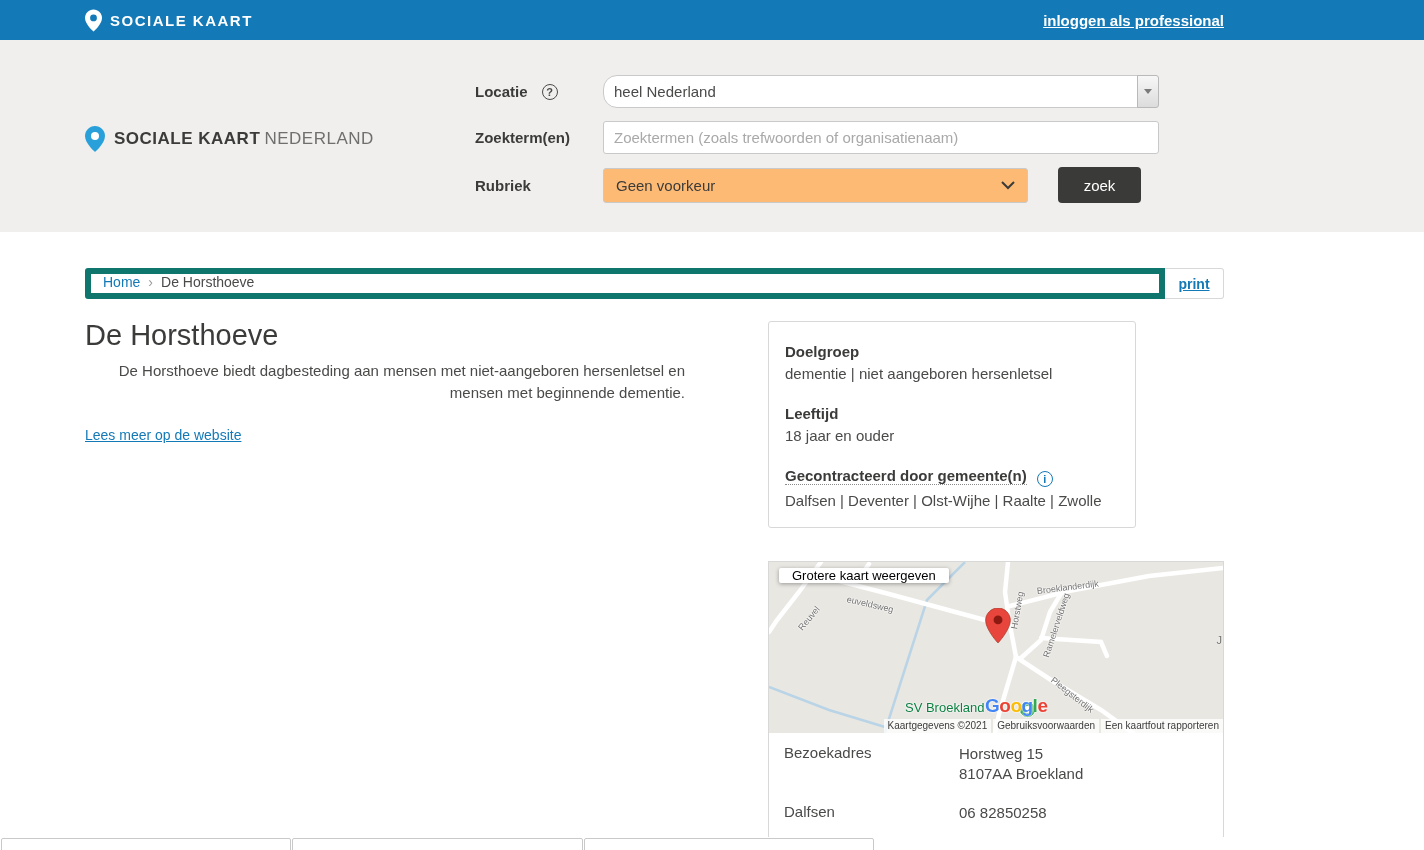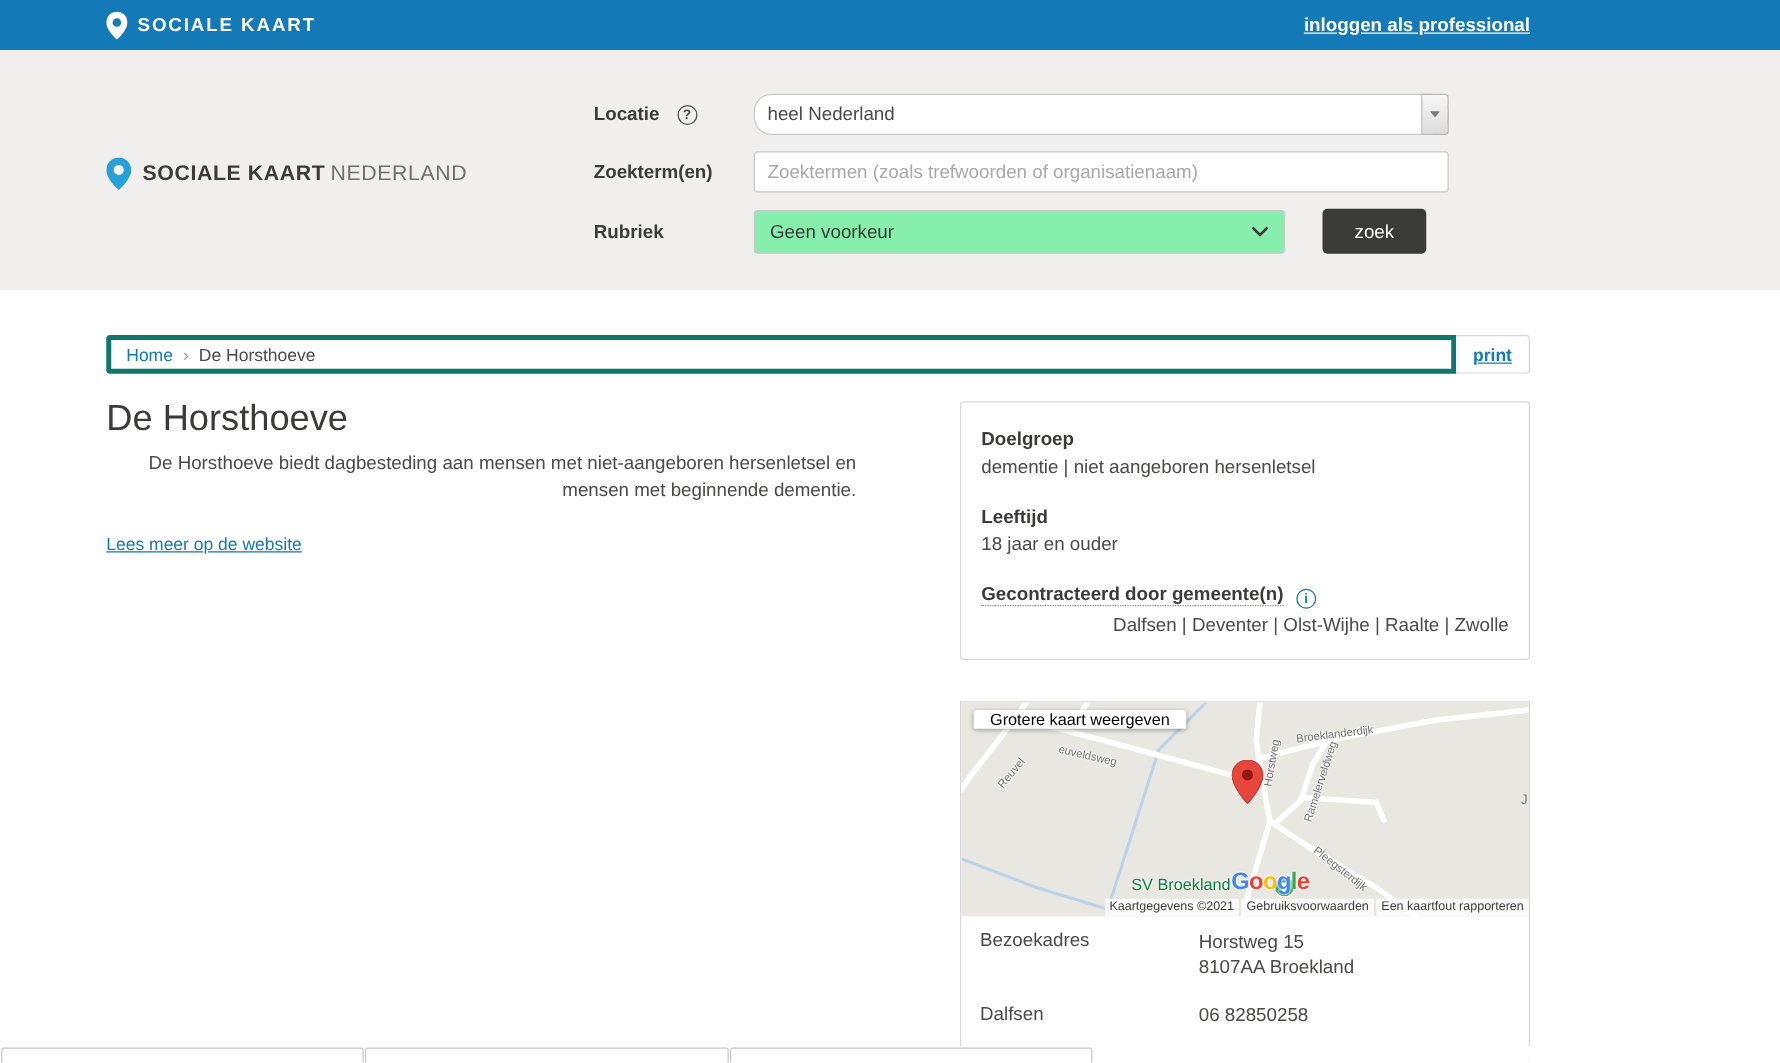--- a/index.html
+++ b/index.html
@@ -31,48 +31,48 @@
   .combobox { position:relative; width:556px; }
   .combobox input { width:100%; height:33px; border:1px solid #c9c9c9; border-radius:14px; padding:0 30px 0 10px;
     font-family:inherit; font-size:15px; color:#4a4a49; }
   .combo-arrow { position:absolute; right:0; top:0; width:22px; height:33px; border:1px solid #b9b9b9;
     border-radius:0 3px 3px 0; background:linear-gradient(#f7f7f7,#dcdcdc); cursor:pointer;
     display:flex; align-items:center; justify-content:center; }
   .combo-arrow .tri { width:0; height:0; border-left:4px solid transparent; border-right:4px solid transparent; border-top:5px solid #7a7a7a; }
   .text-input { width:556px; height:33px; border:1px solid #c9c9c9; border-radius:3px; padding:0 10px;
     font-family:inherit; font-size:15px; color:#4a4a49; }
   .text-input::placeholder { color:#a9a9a9; }
-  .select-box { width:425px; height:35px; border:1px solid #c9c9c9; border-radius:3px; background:#86efac;
+  .select-box { width:425px; height:35px; border:1px solid #c9c9c9; border-radius:3px; background:#fdba74;
     display:flex; align-items:center; padding:0 12px; cursor:pointer; }
   .select-box .val { flex:1; color:#3b3b3a; }
   .zoek-btn { margin-left:30px; width:83px; height:36px; background:#3a3a39; color:#fff; border:none;
     border-radius:4px; font-family:inherit; font-size:15px; cursor:pointer; }
 
   
   .crumb-row { margin-top:36px; display:flex; height:31px; }
-  .crumb-bar { flex:1; border:4px solid #0f766e; border-radius:3px 0 0 3px; background:#fff;
-    display:flex; align-items:center; padding:0 12px; font-size:14px; gap:8px; }
+  .crumb-bar { flex:1; border:6px solid #0f766e; border-radius:3px 0 0 3px; background:#fff;
+    display:flex; padding:0 12px; font-size:14px; gap:8px; }
   .crumb-home { color:#1379b7; text-decoration:none; cursor:pointer; }
   .crumb-sep { color:#9a9a9a; font-size:14px; }
   .crumb-cur { color:#4a4a49; }
   .print-box { width:59px; border:1px solid #d8d8d8; border-left:none; border-radius:0 3px 3px 0;
     display:flex; align-items:center; justify-content:center; background:#fff; }
   .print-link { color:#1379b7; font-size:14px; font-weight:bold; text-decoration:underline; cursor:pointer; }
 
   
   .main { position:relative; }
   .page-title { margin:20px 0 9px; font-size:29px; line-height:32px; font-weight:500; color:#3b3b3a; }
   .desc { width:600px; margin:0; line-height:21.5px;text-align:right; }
   .readmore { display:inline-block; margin-top:24px; color:#1379b7; font-size:14px; text-decoration:underline; cursor:pointer; }
 
-  .infobox { position:absolute; left:683px; top:53px; width:456px; border:1px solid #d8d8d8; border-radius:3px;
+  .infobox { position:absolute; left:683px; top:53px; width:368px; border:1px solid #d8d8d8; border-radius:3px;
     padding:21px 16px 18px; background:#fff; }
   .ib-label { font-weight:bold; color:#3b3b3a; margin:0; }
   .ib-value { margin:5px 0 23px; }
-  .ib-value:last-child { margin-bottom:0;text-align:right; }
+  .ib-value:last-child { margin-bottom:0; }
   .dotted { border-bottom:1px dotted #8a8a8a; cursor:pointer; }
   .info-icon { display:inline-flex; width:16px; height:16px; border:1px solid #1379b7; border-radius:50%;
     color:#1379b7; font-size:11px; font-weight:bold; align-items:center; justify-content:center;
     vertical-align:-2px; margin-left:6px; cursor:pointer; }
 
   
   .mapbox { position:absolute; left:683px; top:293px; width:456px; height:300px; border:1px solid #d8d8d8; background:#fff; }
   .map { position:relative; width:454px; height:171px; background:#e9e7e2; overflow:hidden; cursor:grab; }
   .map svg.roads { position:absolute; left:0; top:0; }
   .rlabel { position:absolute; font-size:9px; color:#737373; white-space:nowrap;

